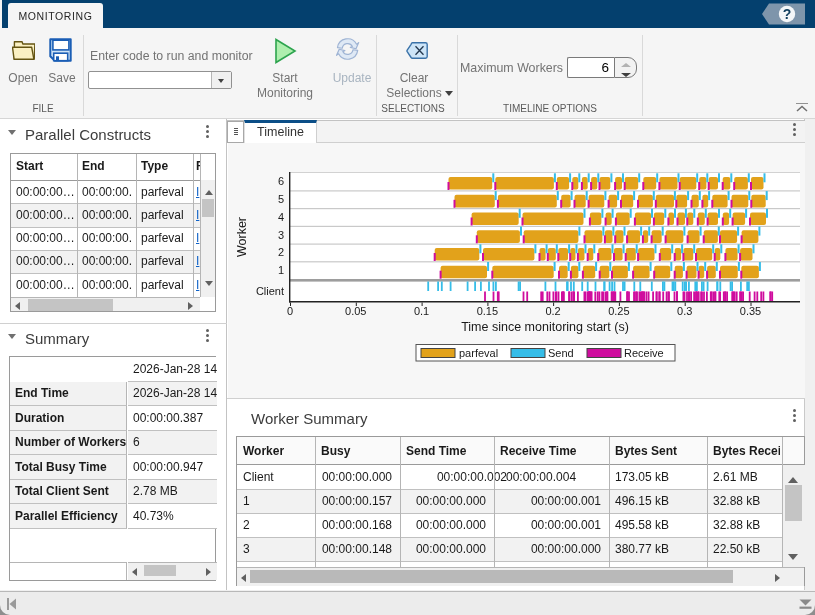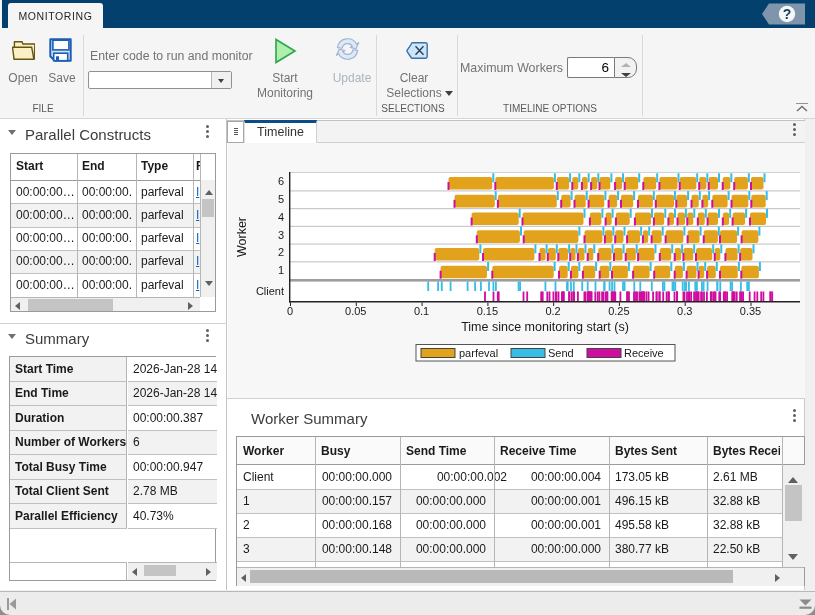--- a/index.html
+++ b/index.html
@@ -166,23 +166,20 @@
 <div class="tri" style="left:177px; top:147.5px; border-top:4px solid transparent; border-bottom:4px solid transparent; border-left:5px solid #606060;"></div>
 </div>
 
 <div class="abs" style="left:0; top:323px; width:227px; height:1px; background:#d0d0d0;"></div>
 
 <div class="tri abs" style="left:8px; top:334px; border-left:4px solid transparent; border-right:4px solid transparent; border-top:5px solid #707070;"></div>
 <div class="abs pheader" style="left:25px; top:330px;">Summary</div>
 <div class="kebab abs" style="left:206px; top:334px;"></div>
 
 <div class="abs" style="left:9px; top:356px; width:207px; height:225px; border:1px solid #9a9a9a; background:#fff; font-size:12px; color:#1a1a1a;">
-<div style="position:absolute; left:0; top:0.0px; width:117px; height:24.5px; background:#f2f2f2; border-bottom:1px solid #c0c0c0; border-right:1px solid #b5b5b5;">
-      <div style="position:absolute; left:5px; top:4.5px; font-weight:bold; white-space:nowrap;">Start Time</div>
-    </div>
 <div style="position:absolute; left:118px; top:0.0px; width:89px; height:24.5px; background:#fff; border-bottom:1px solid #c0c0c0; overflow:hidden;">
       <div style="position:absolute; left:5px; top:4.5px; white-space:nowrap;">2026-Jan-28 14:2</div>
     </div>
 <div style="position:absolute; left:0; top:24.5px; width:117px; height:24.5px; background:#f2f2f2; border-bottom:1px solid #c0c0c0; border-right:1px solid #b5b5b5;">
       <div style="position:absolute; left:5px; top:4.5px; font-weight:bold; white-space:nowrap;">End Time</div>
     </div>
 <div style="position:absolute; left:118px; top:24.5px; width:89px; height:24.5px; background:#f2f2f2; border-bottom:1px solid #c0c0c0; overflow:hidden;">
       <div style="position:absolute; left:5px; top:4.5px; white-space:nowrap;">2026-Jan-28 14:2</div>
     </div>
 <div style="position:absolute; left:0; top:49.0px; width:117px; height:24.5px; background:#f2f2f2; border-bottom:1px solid #c0c0c0; border-right:1px solid #b5b5b5;">
@@ -752,21 +749,21 @@
 <div style="position:absolute; left:169px; top:7px; width:86px; overflow:hidden; font-weight:bold; white-space:nowrap;">Send Time</div>
 <div style="position:absolute; left:263px; top:7px; width:107px; overflow:hidden; font-weight:bold; white-space:nowrap;">Receive Time</div>
 <div style="position:absolute; left:378px; top:7px; width:90px; overflow:hidden; font-weight:bold; white-space:nowrap;">Bytes Sent</div>
 <div style="position:absolute; left:476px; top:7px; width:67px; overflow:hidden; font-weight:bold; white-space:nowrap;">Bytes Received</div>
 <div style="position:absolute; left:0; top:52.0px; width:545px; height:24.0px; background:#f2f2f2;"></div>
 <div style="position:absolute; left:0; top:100.0px; width:545px; height:24.0px; background:#f2f2f2;"></div>
 <div style="position:absolute; left:0; top:52.0px; width:545px; height:1px; background:#c0c0c0;"></div>
 <div style="position:absolute; left:6px; top:33.0px; width:70px; overflow:hidden; white-space:nowrap;">Client</div>
 <div style="position:absolute; left:78px; top:33.0px; width:77px; text-align:right; white-space:nowrap;">00:00:00.000</div>
 <div style="position:absolute; left:163px; top:33.0px; width:86px; text-align:right; white-space:nowrap;margin-left:21px;">00:00:00.002</div>
-<div style="position:absolute; left:257px; top:33.0px; width:107px; text-align:right; white-space:nowrap;">00:00:00.004</div>
+<div style="position:absolute; left:257px; top:33.0px; width:107px; white-space:nowrap;padding-left:12px;">00:00:00.004</div>
 <div style="position:absolute; left:378px; top:33.0px; width:90px; overflow:hidden; white-space:nowrap;">173.05 kB</div>
 <div style="position:absolute; left:476px; top:33.0px; width:67px; overflow:hidden; white-space:nowrap;">2.61 MB</div>
 <div style="position:absolute; left:0; top:76.0px; width:545px; height:1px; background:#c0c0c0;"></div>
 <div style="position:absolute; left:6px; top:57.0px; width:70px; overflow:hidden; white-space:nowrap;">1</div>
 <div style="position:absolute; left:78px; top:57.0px; width:77px; text-align:right; white-space:nowrap;">00:00:00.157</div>
 <div style="position:absolute; left:163px; top:57.0px; width:86px; text-align:right; white-space:nowrap;">00:00:00.000</div>
 <div style="position:absolute; left:257px; top:57.0px; width:107px; text-align:right; white-space:nowrap;">00:00:00.001</div>
 <div style="position:absolute; left:378px; top:57.0px; width:90px; overflow:hidden; white-space:nowrap;">496.15 kB</div>
 <div style="position:absolute; left:476px; top:57.0px; width:67px; overflow:hidden; white-space:nowrap;">32.88 kB</div>
 <div style="position:absolute; left:0; top:100.0px; width:545px; height:1px; background:#c0c0c0;"></div>

